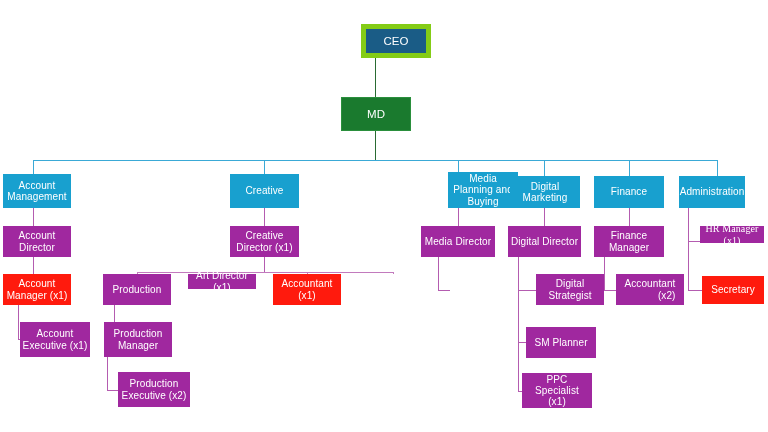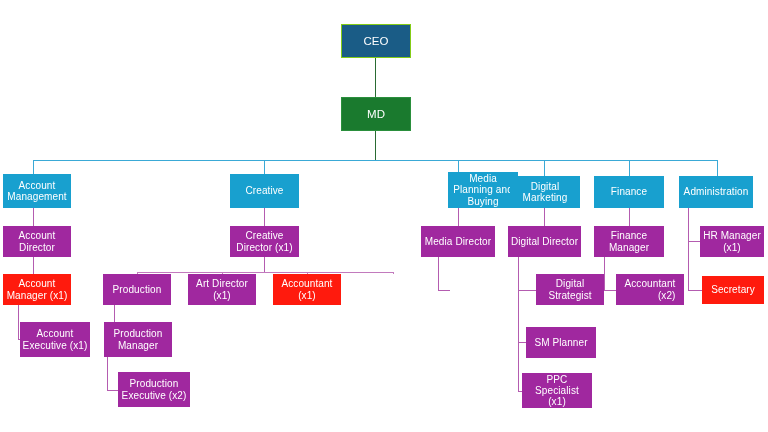--- a/index.html
+++ b/index.html
@@ -20,22 +20,23 @@
     justify-content:center;
     text-align:center;
     color:#ffffff;
     line-height:1.12;
     letter-spacing:.1px;
     padding:1px 2px;
     white-space:pre-line;
   }
   .ceo{
     background:#1a5c86;
-    border:1px solid #84cc16;
+    border:5px solid #84cc16;
     font-size:11.5px;
+    margin-left:20px;
   }
   .md{
     background:#1a7a2e;
     border:1px solid #2a8f3c;
     font-size:11.5px;
   }
   .dept{
     background:#18a0cf;
     font-size:10px;
   }
@@ -119,37 +120,37 @@
 
   <div class="node dept" style="left:3px;top:174px;width:68px;height:34px;">Account
 Management</div>
   <div class="node dept" style="left:230px;top:174px;width:69px;height:34px;">Creative</div>
   <div class="node dept" style="left:448px;top:172px;width:70px;height:36px;">Media
 Planning and
 Buying</div>
   <div class="node dept" style="left:510px;top:176px;width:70px;height:32px;">Digital
 Marketing</div>
   <div class="node dept" style="left:594px;top:176px;width:70px;height:32px;">Finance</div>
-  <div class="node dept" style="left:679px;top:176px;width:74px;height:32px;">Administration</div>
+  <div class="node dept" style="left:679px;top:176px;width:66px;height:32px;">Administration</div>
 
   <div class="node role" style="left:3px;top:226px;width:68px;height:31px;">Account
 Director</div>
   <div class="node role" style="left:230px;top:226px;width:69px;height:31px;">Creative
 Director (x1)</div>
   <div class="node role" style="left:421px;top:226px;width:74px;height:31px;">Media Director</div>
   <div class="node role" style="left:508px;top:226px;width:73px;height:31px;">Digital Director</div>
   <div class="node role" style="left:594px;top:226px;width:70px;height:31px;">Finance
 Manager</div>
-  <div class="node role" style="left:700px;top:226px;width:64px;height:31px;">HR Manager
+  <div class="node role" style="left:700px;top:226px;width:64px;height:17px;font-family:Liberation Serif, serif;">HR Manager
 (x1)</div>
 
   <div class="node flag" style="left:3px;top:274px;width:68px;height:31px;">Account
 Manager (x1)</div>
   <div class="node role" style="left:103px;top:274px;width:68px;height:31px;">Production</div>
-  <div class="node role" style="left:188px;top:274px;width:68px;height:31px;">Art Director
+  <div class="node role" style="left:188px;top:274px;width:68px;height:15px;">Art Director
 (x1)</div>
   <div class="node flag" style="left:273px;top:274px;width:68px;height:31px;">Accountant
 (x1)</div>
   <div class="node role" style="left:536px;top:274px;width:68px;height:31px;">Digital
 Strategist</div>
   <div class="node role" style="left:616px;top:274px;width:68px;height:31px;text-align:right;">Accountant
 (x2)</div>
   <div class="node flag" style="left:702px;top:276px;width:62px;height:28px;">Secretary</div>
 
   <div class="node role" style="left:20px;top:322px;width:70px;height:35px;">Account

